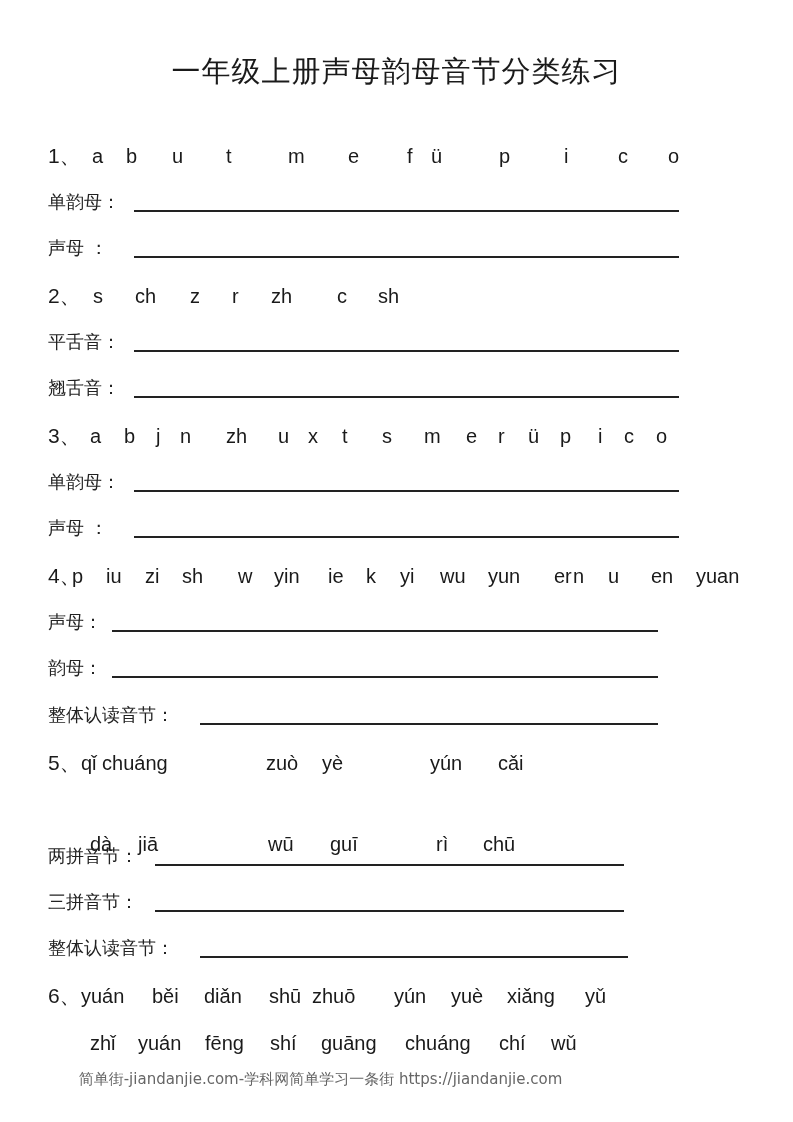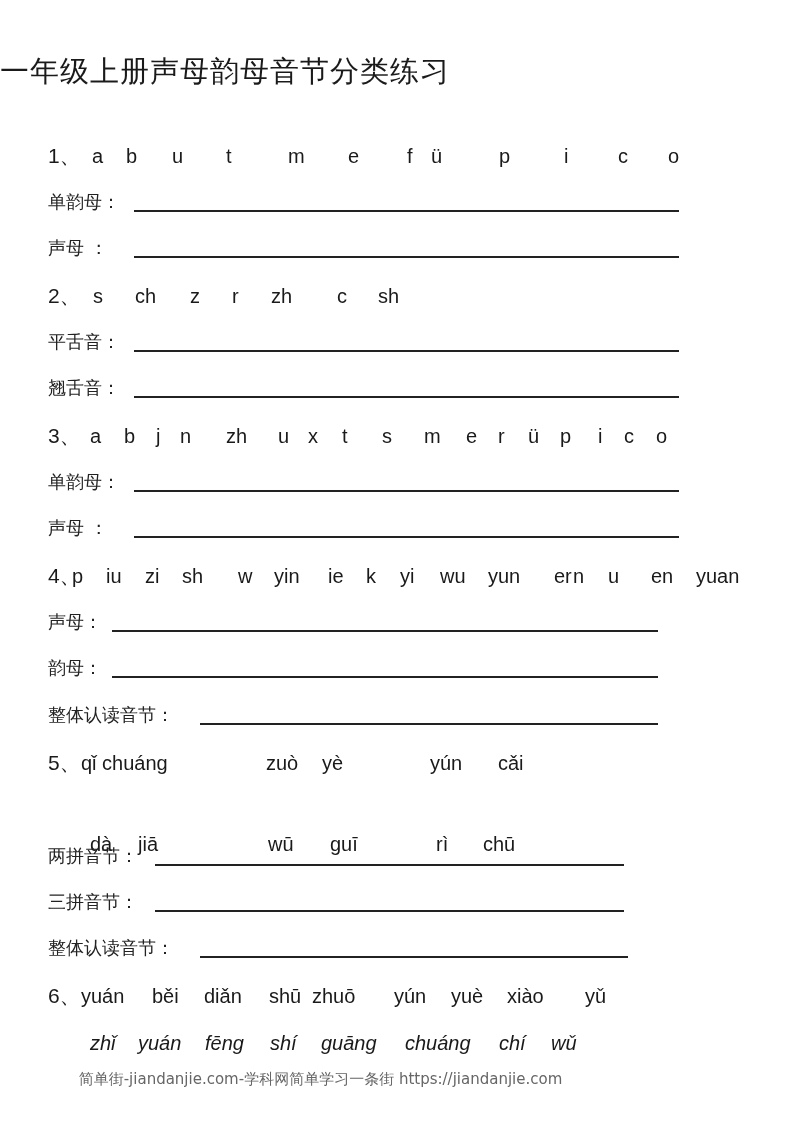--- a/index.html
+++ b/index.html
@@ -13,21 +13,21 @@
       position: relative;
       overflow: hidden;
       color: #1a1a1a;
       font-family: "DejaVu Sans", "Liberation Sans", sans-serif;
     }
     .title {
       position: absolute;
       top: 52px;
       left: 0;
       width: 793px;
-      text-align: left;
+      text-align: center;
       font-family: "DejaVu Sans", sans-serif;
       font-size: 29px;
       letter-spacing: 1px;
       color: #1a1a1a;
     }
     .row {
       position: absolute;
       left: 48px;
       height: 30px;
       line-height: 30px;
@@ -214,24 +214,24 @@
 
   <div class="row" style="top:981px;width:620px;">
     <span class="qnum">6、</span>
     <span class="tok" style="left:33px">yuán</span>
     <span class="tok" style="left:104px">běi</span>
     <span class="tok" style="left:156px">diǎn</span>
     <span class="tok" style="left:221px">shū</span>
     <span class="tok" style="left:264px">zhuō</span>
     <span class="tok" style="left:346px">yún</span>
     <span class="tok" style="left:403px">yuè</span>
-    <span class="tok" style="left:459px">xiào</span>
+    <span class="tok" style="left:459px">xiǎng</span>
     <span class="tok" style="left:537px">yǔ</span>
   </div>
-  <div class="row" style="top:1028px;width:620px;font-style:italic;">
+  <div class="row" style="top:1028px;width:620px;">
     <span class="tok" style="left:42px">zhǐ</span>
     <span class="tok" style="left:90px">yuán</span>
     <span class="tok" style="left:157px">fēng</span>
     <span class="tok" style="left:222px">shí</span>
     <span class="tok" style="left:273px">guāng</span>
     <span class="tok" style="left:357px">chuáng</span>
     <span class="tok" style="left:451px">chí</span>
     <span class="tok" style="left:503px">wǔ</span>
   </div>
 

